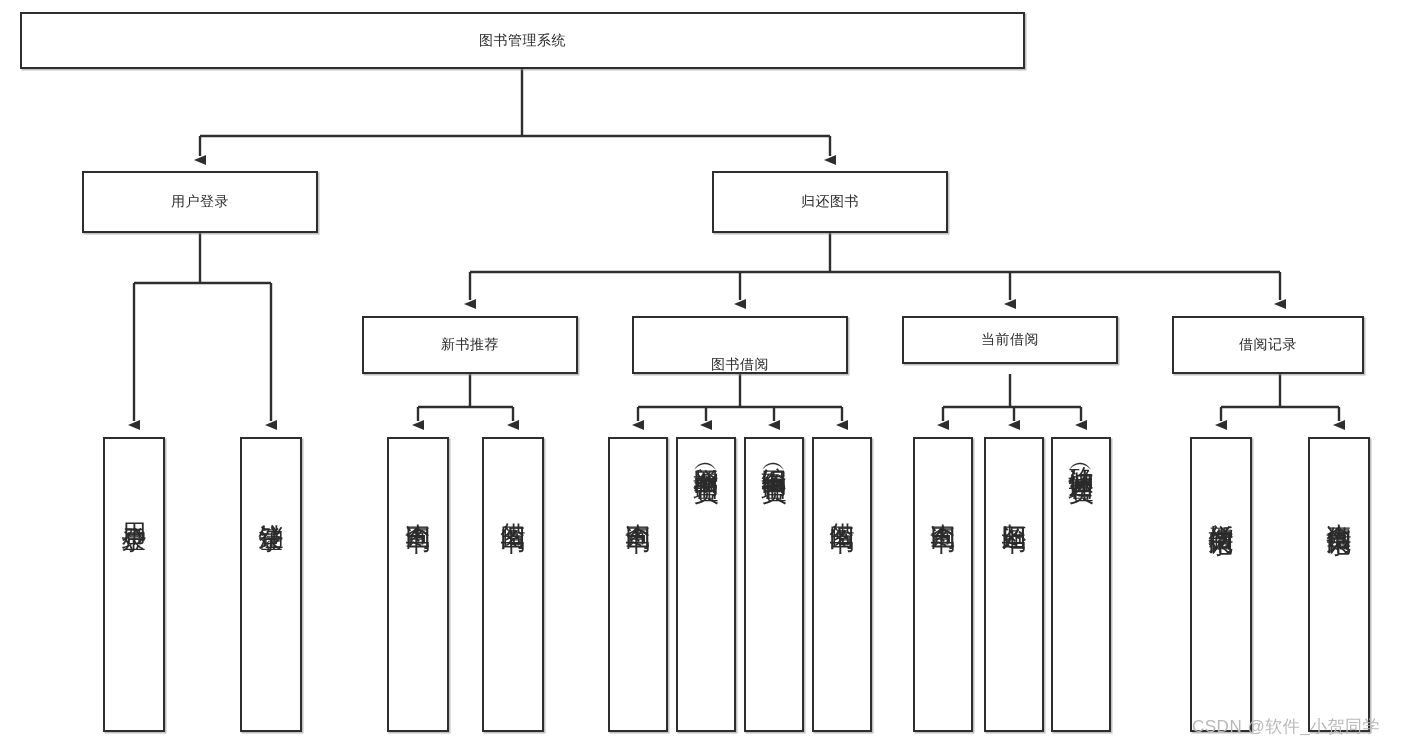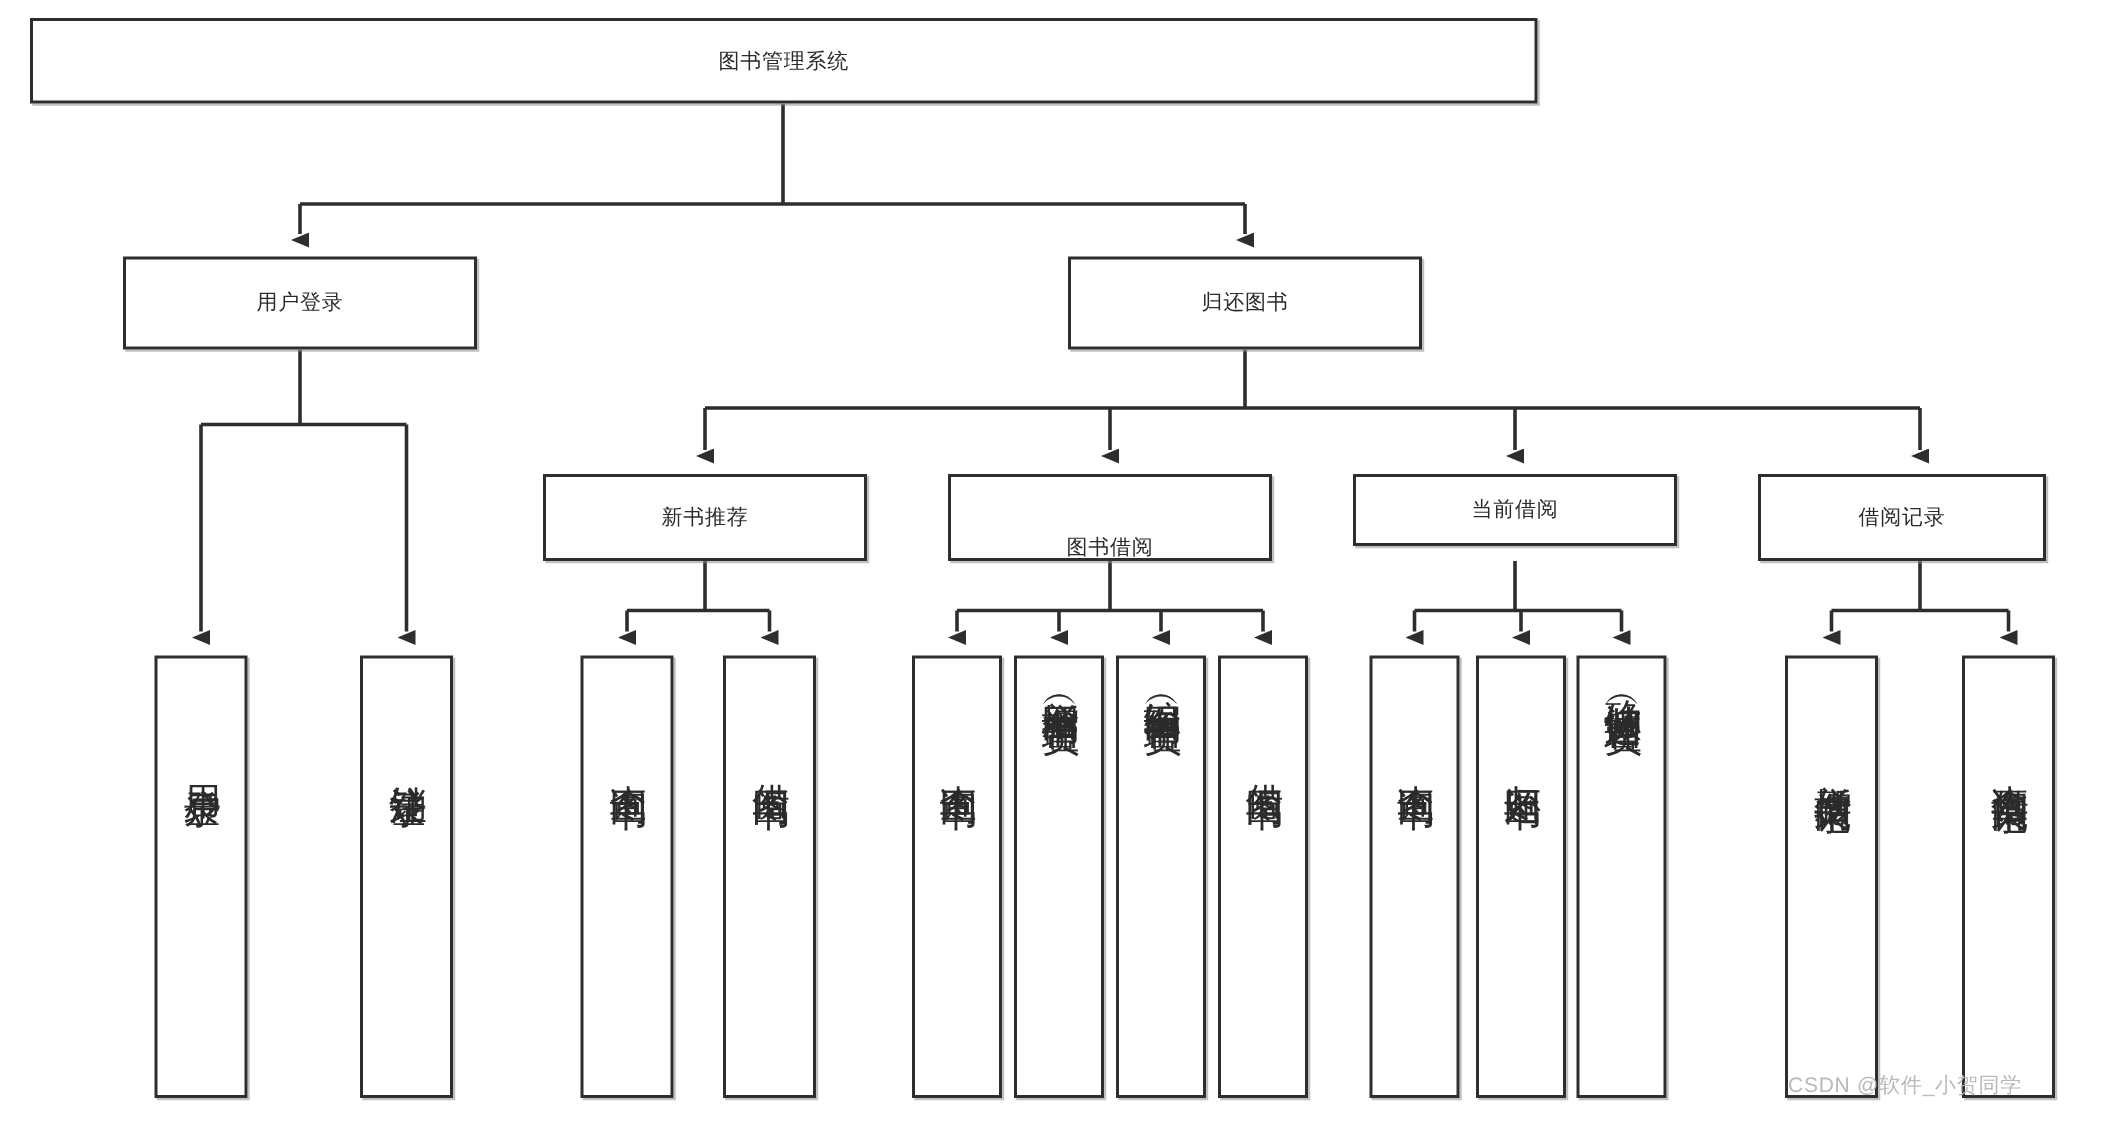--- a/index.html
+++ b/index.html
@@ -62,21 +62,21 @@
     margin: 0 auto;
   }
   .node.vertical.mid .label {
     margin-top: 60px;
   }
   .node.vertical.tall .label {
     margin-top: 4px;
   }
   .watermark {
     position: absolute;
-    font-size: 14px;
+    font-size: 17px;
     color: #b9b9b9;
     white-space: nowrap;
     letter-spacing: 0.5px;
   }
 </style>
 </head>
 <body>
 
 <div id="diagram-root">
 

